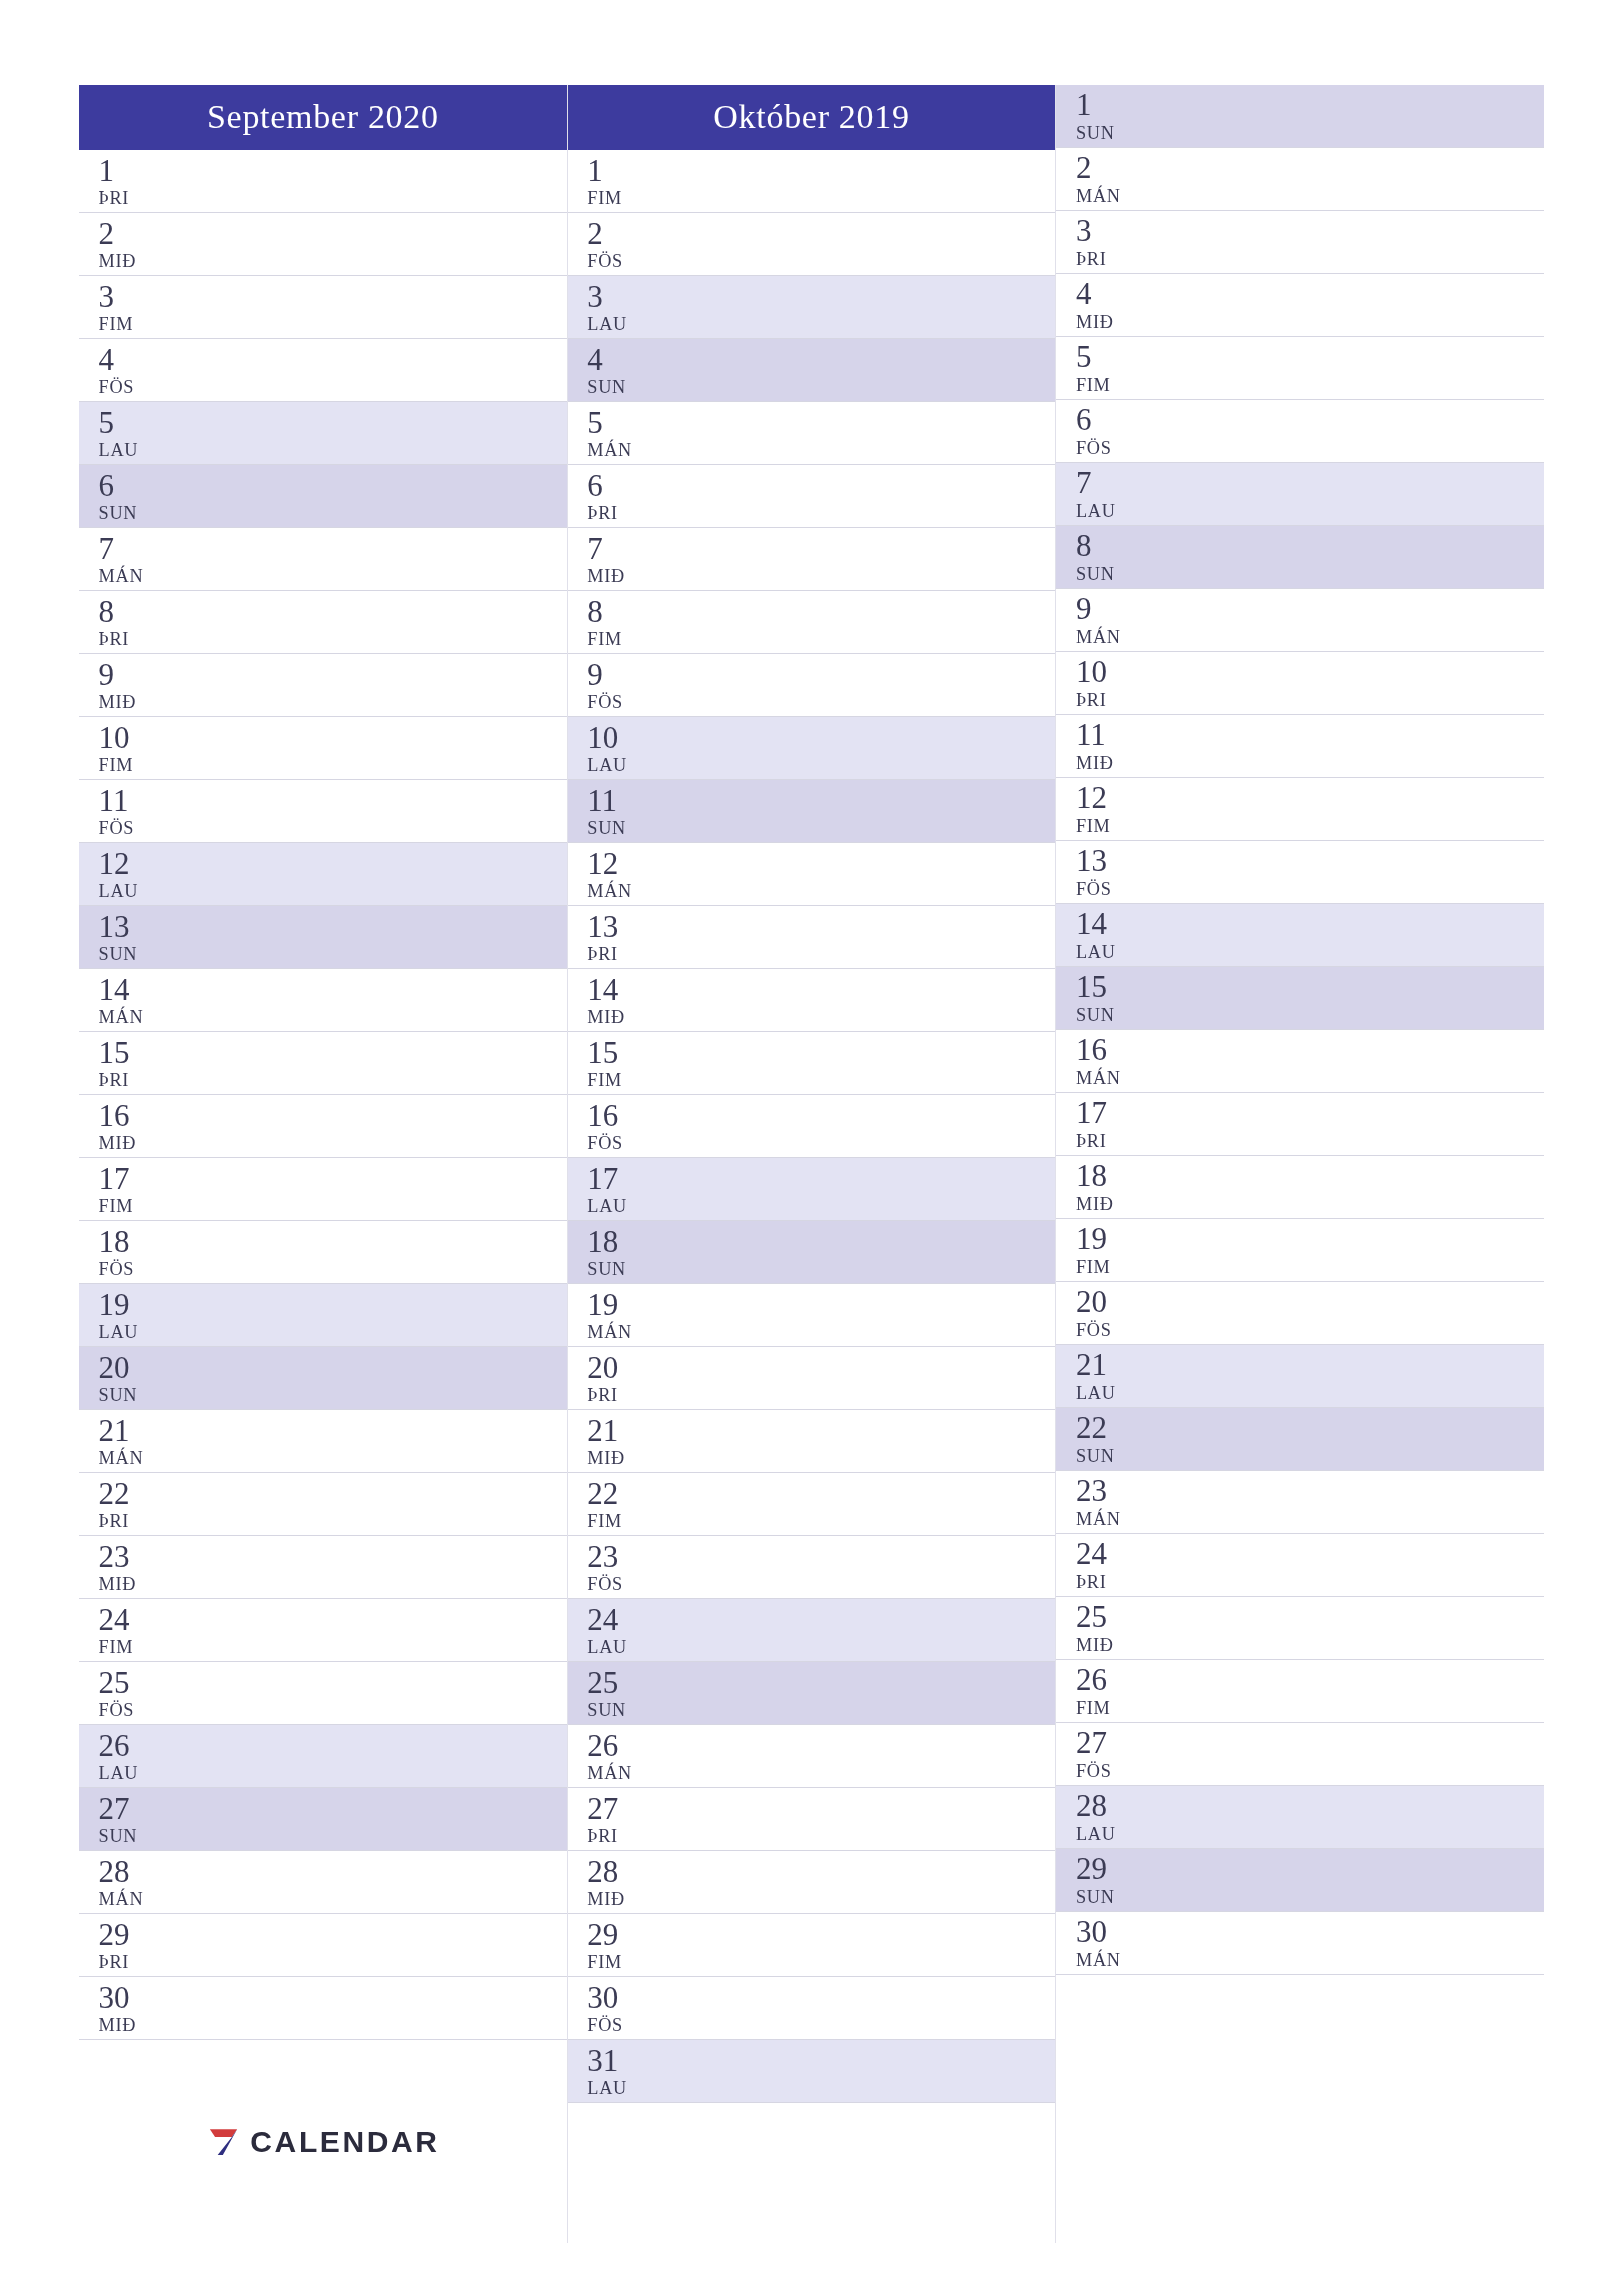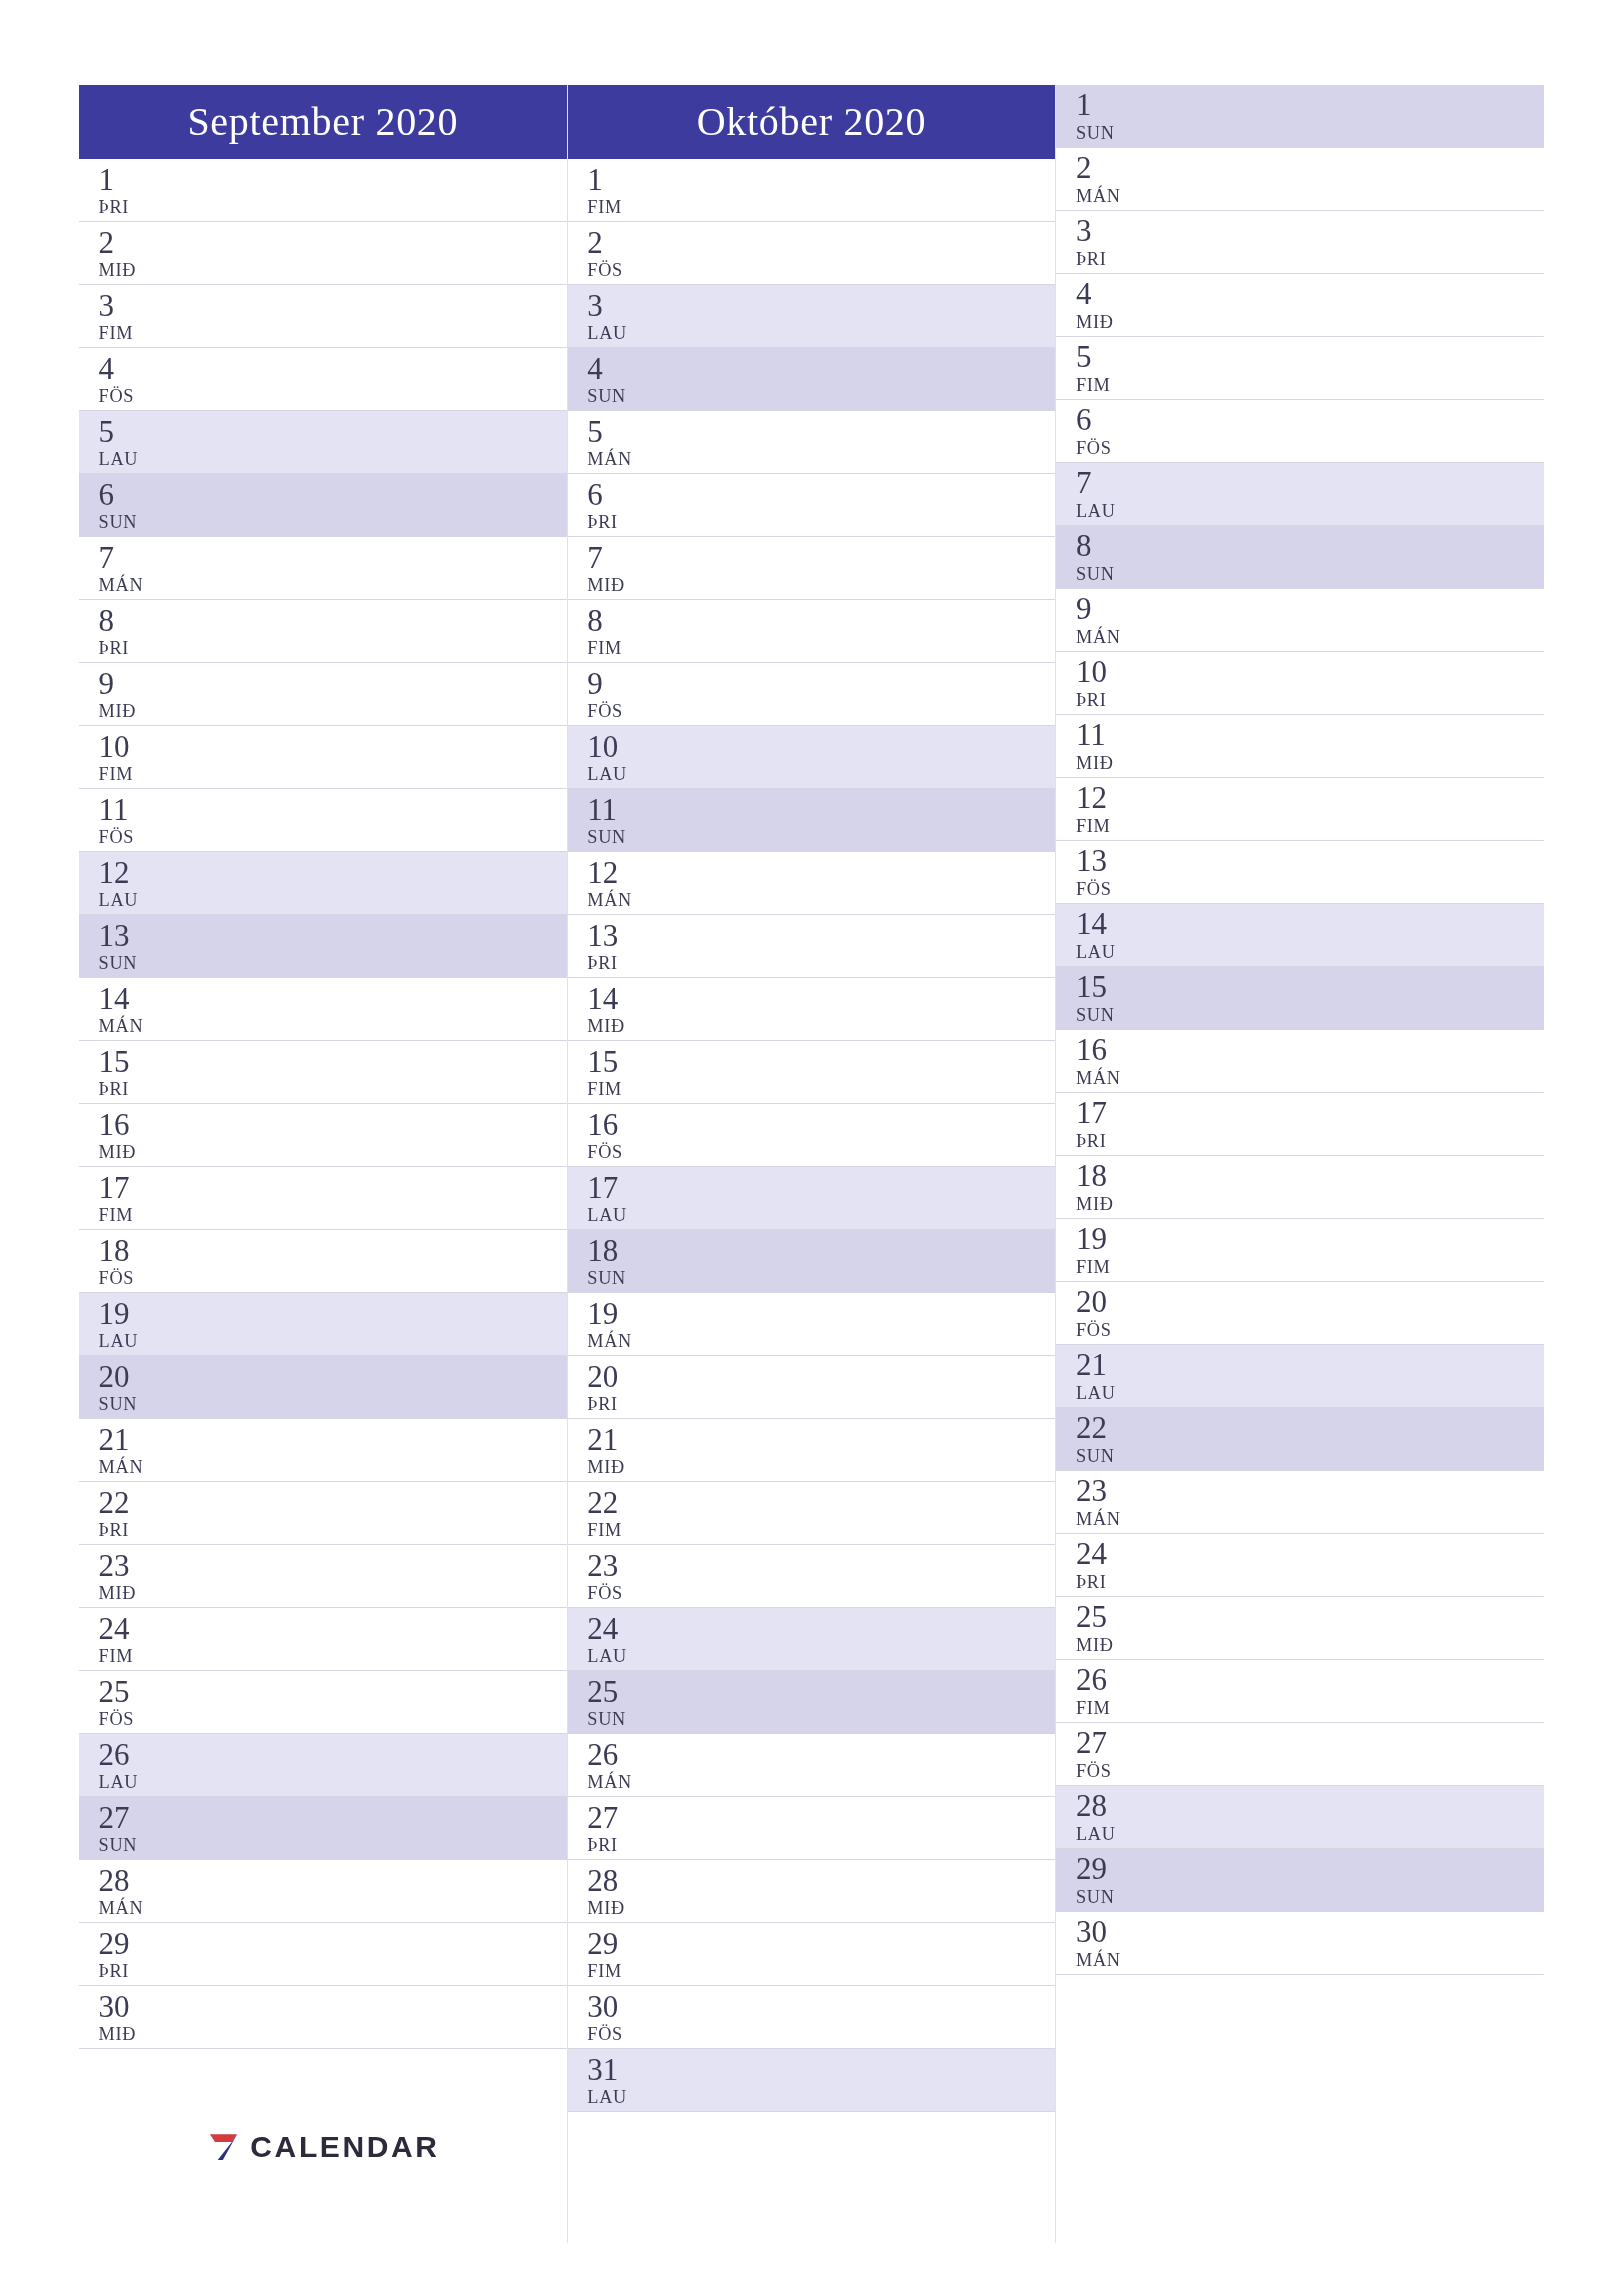--- a/index.html
+++ b/index.html
@@ -19,21 +19,21 @@
     flex: 1;
     display: flex;
     flex-direction: column;
     border-right: 1.3px solid #e0e0ea;
   }
   .month-col:last-child { border-right: none; }
   .month-header {
     background: #3d3b9e;
     color: #ffffff;
     text-align: center;
-    font-size: 40px;
+    font-size: 34px;
     font-weight: 400;
     padding: 13px 0 14.4px 0;
     letter-spacing: 0.7px;
   }
   .day-row {
     display: flex;
     flex-direction: column;
     justify-content: center;
     padding: 6.5px 0 5.2px 19.6px;
     border-bottom: 1.3px solid #d6d6e2;
@@ -204,21 +204,21 @@
           <div class="logo">
             <svg width="35" height="35" viewBox="0 0 54 54">
               <polygon points="6,8 48,8 40,20 14,20" fill="#d23c3c"></polygon>
               <polygon points="40,20 48,8 26,48 18,48" fill="#2f2f80"></polygon>
             </svg>
             <span class="logo-text">CALENDAR</span>
           </div>
         </div>
       </div>
       <div class="month-col">
-        <div class="month-header">Október 2020</div>
+        <div class="month-header">Október 2019</div>
         <div class="day-row weekday">
           <div class="day-num">1</div>
           <div class="day-abbr">FIM</div>
         </div>
         <div class="day-row weekday">
           <div class="day-num">2</div>
           <div class="day-abbr">FÖS</div>
         </div>
         <div class="day-row sat">
           <div class="day-num">3</div>

